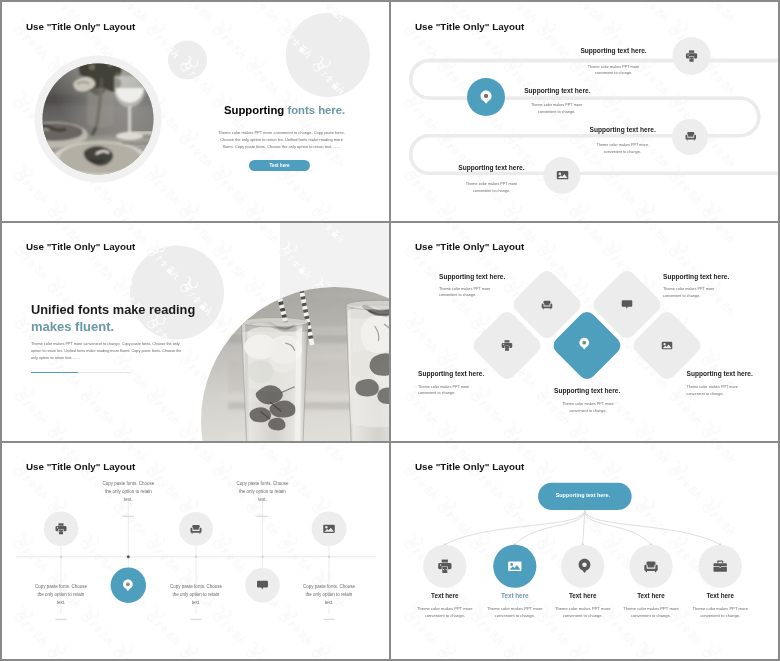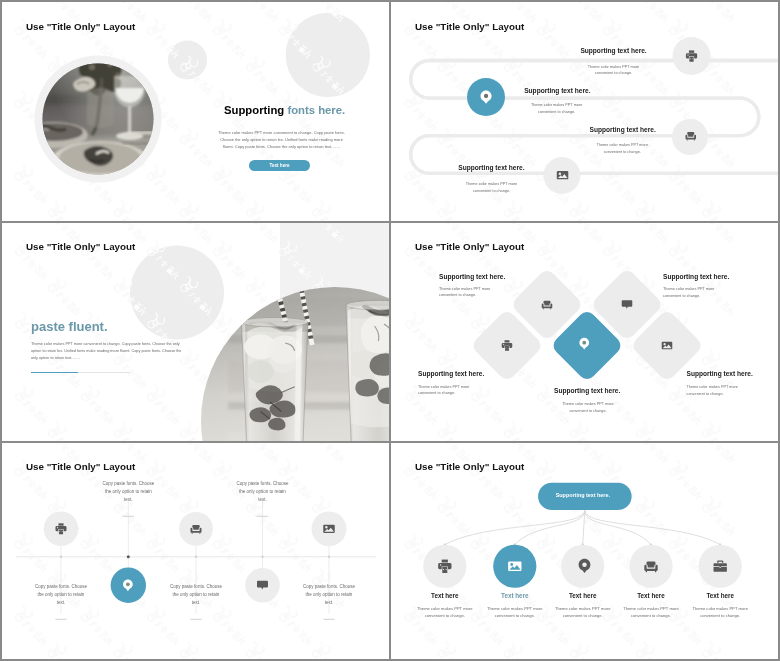--- a/index.html
+++ b/index.html
@@ -536,21 +536,22 @@
         <path d="M120 38 h68 l-6 160 q-28 9 -56 0z" fill="none" stroke="#8a8883" stroke-width="1" opacity="0.5"></path>
         <ellipse cx="154" cy="38" rx="34" ry="5" fill="#edece8" opacity="0.55" stroke="#979590" stroke-width="0.9"></ellipse>
       </g>
       <g filter="url(#blurB)">
         <path d="M190 186 q36 -10 76 4 l-4 22 q-42 8 -76 -4z" fill="#eeece8" opacity="0.85"></path>
       </g>
     </g>
         </g>
   </svg>
   <div class="title" style="left:24px;top:18.5px">Use "Title Only" Layout</div>
-  <div class="txt ac" style="left:29px;top:96px;font-size:13px;line-height:15.5px;font-weight:bold;white-space:nowrap">paste fluent.</div>
+  <div class="txt" style="left:29px;top:79.5px;font-size:12.8px;line-height:15.5px;font-weight:bold;white-space:nowrap;color:#1b1b1b">Unified fonts make reading</div>
+  <div class="txt ac" style="left:29px;top:96px;font-size:13px;line-height:15.5px;font-weight:bold;white-space:nowrap">makes fluent.</div>
   <div class="txt bdy" style="left:29px;top:118px;width:155px;text-align:left;line-height:7.1px">Theme color makes PPT more convenient to change. Copy paste fonts. Choose the only option to retain lex. Unified fonts make reading more fluent. Copy paste fonts. Choose the only option to retain text.……</div>
   <div class="txt" style="left:29px;top:149.5px;width:99px;height:1.1px;background:#e3e3e3;z-index:13"></div>
   <div class="txt" style="left:29px;top:149.5px;width:47px;height:1.3px;background:#4E9EBE;z-index:14"></div>
 </div>
 
 <div class="slide" id="s4" style="left:389px;top:220.5px;width:389px;height:218px">
   <svg class="wm" viewBox="0 0 780 661" width="780" height="661">
 <defs>
 <g id="wm-unit" fill="#ffffff" stroke="#efefef" stroke-width="1.1" stroke-linejoin="round" stroke-linecap="round">
   <path d="M29 1.5 C34.5 4 37.5 9.5 36.6 15 C35.6 21 30.4 24.4 26.5 28.4 C22.4 32.6 21.5 37.3 24.6 39.4 C27.2 41.2 31.4 40.2 32.6 37 C33.3 35.2 33 33.4 31.9 32.1 L35.6 29.4 C37.7 32.1 38.2 35.6 36.8 38.8 C34.4 44.2 27 46 22.2 42.6 C17.2 39 17.4 31.8 21.6 26.6 C25 22.4 30.8 19.2 31.9 13.8 C32.7 9.8 31 6.3 27.4 4.6 Z"></path>

